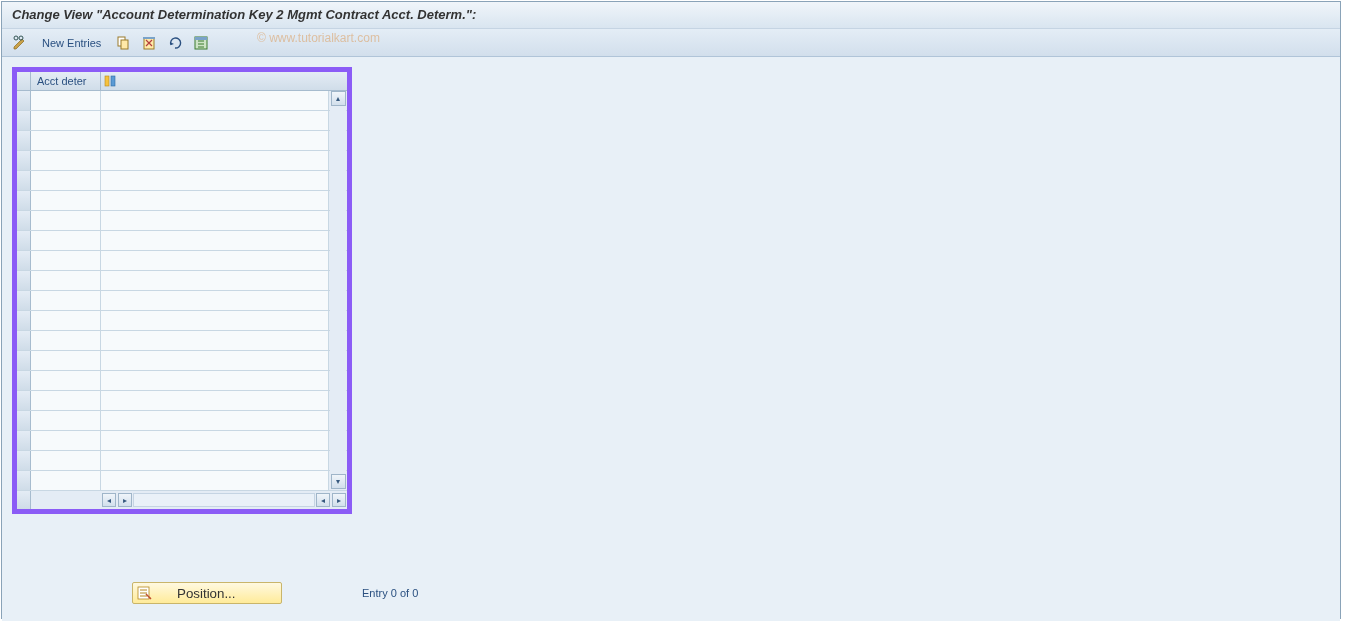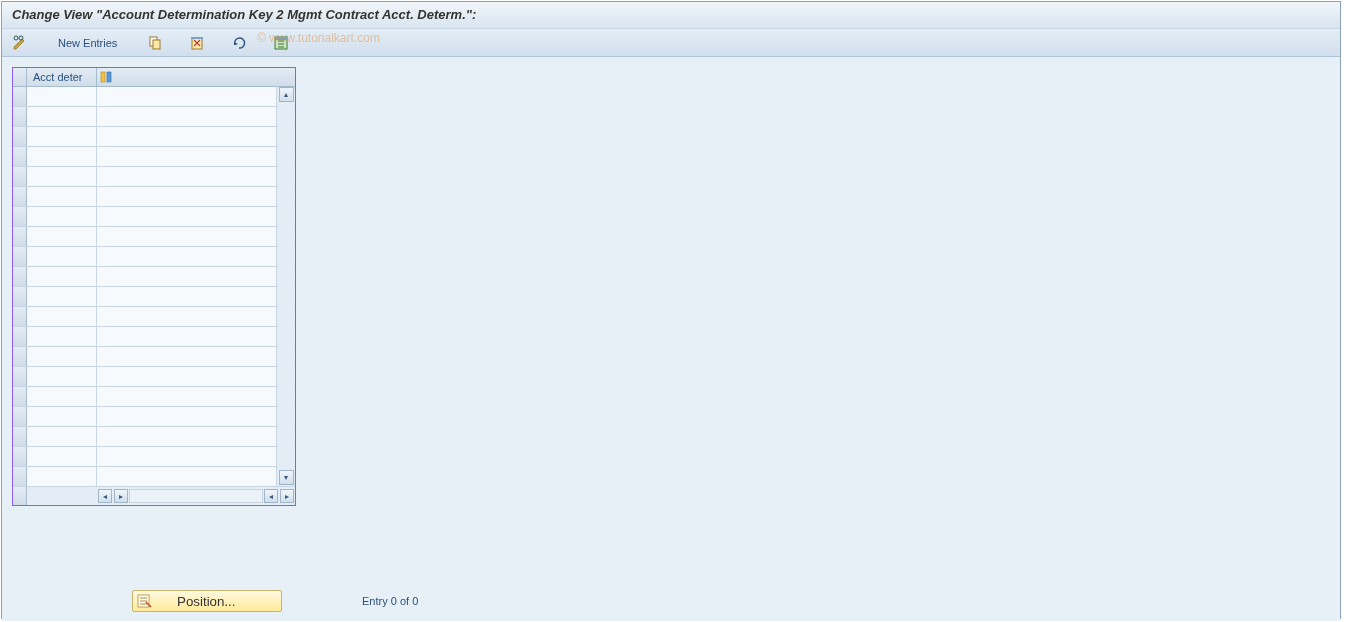--- a/index.html
+++ b/index.html
@@ -27,21 +27,21 @@
       font-style: italic;
       font-weight: bold;
       font-size: 13px;
       color: #333;
     }
     .toolbar {
       background: linear-gradient(to bottom, #e4edf6 0%, #d2dfec 100%);
       padding: 4px 8px;
       display: flex;
       align-items: center;
-      gap: 22px;
+      gap: 6px;
       border-bottom: 1px solid #b0c4d8;
       height: 28px;
       position: relative;
     }
     .toolbar-icon-btn {
       width: 20px;
       height: 20px;
       display: flex;
       align-items: center;
       justify-content: center;
@@ -66,22 +66,22 @@
       font-weight: normal;
       pointer-events: none;
     }
     .content-area {
       background: #e8f0f7;
       padding: 10px;
       height: calc(100% - 52px);
       position: relative;
     }
     .table-wrap {
-      width: 284px;
-      border: 1px solid #8b5cf6;
+      width: 340px;
+      border: 5px solid #8b5cf6;
       background: #dfe9f2;
       position: relative;
     }
     .table-header {
       display: flex;
       background: linear-gradient(to bottom, #e4ecf5 0%, #d0dde9 100%);
       border-bottom: 1px solid #a6bbce;
     }
     .th-rowsel {
       width: 14px;
@@ -183,21 +183,20 @@
       background: #eaf1f8;
       border: 1px solid #c5d4e3;
     }
     .footer-row {
       position: absolute;
       left: 130px;
       top: 580px;
       display: flex;
       align-items: center;
       gap: 80px;
-      margin-top: 8px;
     }
     .position-btn {
       width: 150px;
       height: 22px;
       background: linear-gradient(to bottom, #fff9e0 0%, #ffeb9a 100%);
       border: 1px solid #c9b56a;
       display: flex;
       align-items: center;
       padding: 0 4px;
       cursor: pointer;

